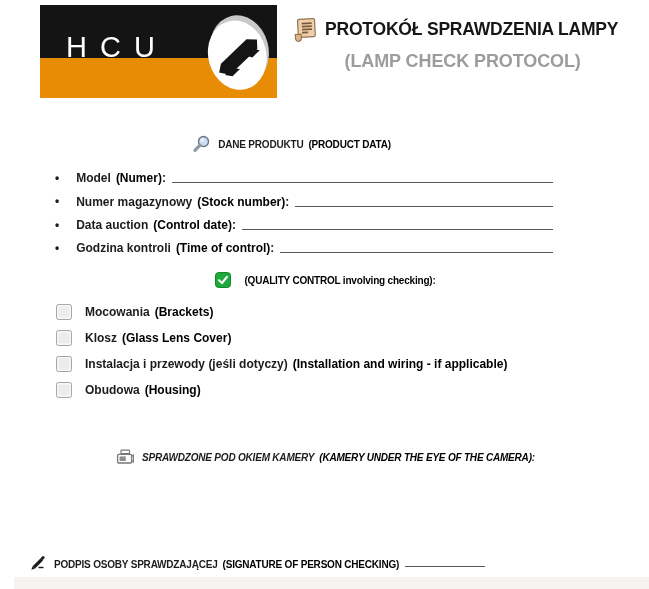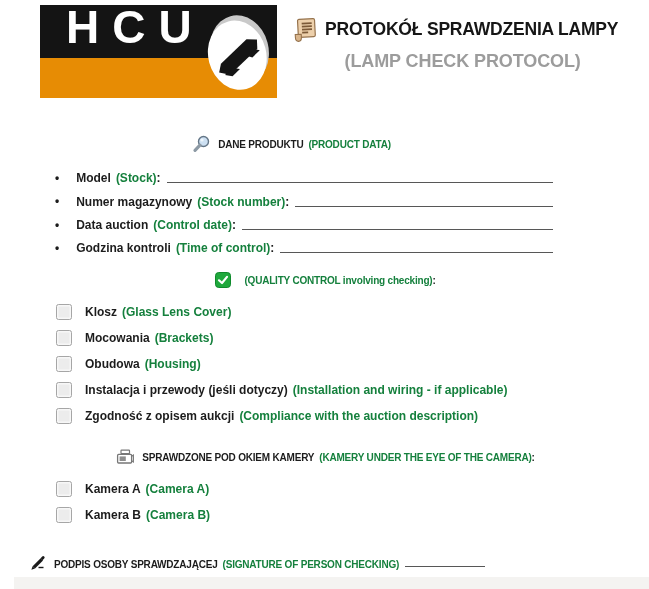--- a/index.html
+++ b/index.html
@@ -4,43 +4,43 @@
 <style>
   html,body{margin:0;padding:0;background:#fff;}
   .page{position:relative;width:649px;height:589px;background:#ffffff;overflow:hidden;
         font-family:"Liberation Sans",sans-serif;color:#1c1c1c;}
 
   
   .header{position:absolute;top:5px;left:40px;display:flex;}
   .logo{position:relative;width:237px;height:93px;flex:0 0 auto;}
   .logo-black{position:absolute;top:0;left:0;right:0;height:53px;background:#141414;}
   .logo-orange{position:absolute;top:53px;left:0;right:0;bottom:0;background:#E78C04;}
-  .logo-text{position:absolute;top:0;left:26px;color:#ffffff;font-weight:700;
-             font-size:46px;letter-spacing:13px;line-height:44px;}
+  .logo-text{position:absolute;top:20px;left:26px;color:#ffffff;font-weight:400;
+             font-size:29px;letter-spacing:13px;line-height:44px;}
   .logo-badge{position:absolute;top:9px;right:3px;}
 
   .title-block{margin-left:16px;padding-top:12px;}
   .title-row{display:flex;align-items:center;}
   .scroll-wrap{margin-right:8px;display:flex;transform:rotate(-3deg);}
   .doc-title{font-size:17.5px;font-weight:700;color:#161616;white-space:nowrap;letter-spacing:-0.2px;}
   .doc-subtitle{margin-top:9px;text-align:center;padding-left:14px;font-size:18px;
                 font-weight:700;color:#9c9c9c;letter-spacing:-0.1px;}
 
   
   .section{position:absolute;left:30px;}
   #sec-product{top:135px;right:96px;}
   #sec-quality{top:272px;right:28px;}
-  #sec-camera{top:449px;right:28px;}
+  #sec-camera{top:449px;right:28px;font-style:italic;}
   #sec-sign{top:554px;right:164px;}
 
   .shead{display:flex;align-items:center;font-size:10px;font-weight:700;
          letter-spacing:-0.2px;white-space:nowrap;justify-content:center;}
   .sicon{margin-right:8px;display:flex;flex:0 0 auto;}
   .pl{font-weight:700;color:#1c1c1c;white-space:pre;}
-  .en{font-weight:700;color:#15803d;white-space:pre;margin-left:5px;}
+  .en{font-weight:700;color:#000000;white-space:pre;margin-left:5px;}
   .colon{margin-left:0;}
 
   .fields{margin-top:9px;}
   .frow{display:flex;align-items:flex-end;height:23.3px;margin-left:25px;font-size:12px;}
   .bullet{font-weight:700;margin-right:17px;line-height:1.1;}
   .wline{flex:1 1 auto;border-bottom:1.4px solid #575757;margin-left:6px;margin-bottom:2px;min-width:40px;}
 
   .items{margin-top:11px;}
   .crow{display:flex;align-items:center;height:26px;margin-left:26px;font-size:12px;}
   .cbx{width:14px;height:14px;background:#ececec;border:1.5px solid #a6a6a6;border-radius:2.5px;
@@ -102,21 +102,21 @@
         </svg>
       </span>
       <span class="pl">DANE PRODUKTU</span>
       <span class="en">(PRODUCT DATA)</span>
     </div>
 
     <div class="fields">
       <div class="frow">
         <span class="bullet">•</span>
         <span class="pl">Model</span>
-        <span class="en">(Stock)</span>
+        <span class="en">(Numer)</span>
         <span class="pl colon">:</span>
         <span class="wline"></span>
       </div>
       <div class="frow">
         <span class="bullet">•</span>
         <span class="pl">Numer magazynowy</span>
         <span class="en">(Stock number)</span>
         <span class="pl colon">:</span>
         <span class="wline"></span>
       </div>
@@ -145,73 +145,56 @@
           <path d="M4 8.3 L7 11 L12 4.9" stroke="#ffffff" stroke-width="2.2" fill="none" stroke-linecap="round" stroke-linejoin="round"></path>
         </svg>
       </span>
       <span class="en">(QUALITY CONTROL involving checking)</span>
       <span class="pl colon">:</span>
     </div>
 
     <div class="items">
       <div class="crow">
         <span class="cbx"></span>
+        <span class="pl">Mocowania</span>
+        <span class="en">(Brackets)</span>
+      </div>
+      <div class="crow">
+        <span class="cbx"></span>
         <span class="pl">Klosz</span>
         <span class="en">(Glass Lens Cover)</span>
       </div>
       <div class="crow">
         <span class="cbx"></span>
-        <span class="pl">Mocowania</span>
-        <span class="en">(Brackets)</span>
+        <span class="pl">Instalacja i przewody (jeśli dotyczy)</span>
+        <span class="en">(Installation and wiring - if applicable)</span>
       </div>
       <div class="crow">
         <span class="cbx"></span>
         <span class="pl">Obudowa</span>
         <span class="en">(Housing)</span>
-      </div>
-      <div class="crow">
-        <span class="cbx"></span>
-        <span class="pl">Instalacja i przewody (jeśli dotyczy)</span>
-        <span class="en">(Installation and wiring - if applicable)</span>
-      </div>
-      <div class="crow">
-        <span class="cbx"></span>
-        <span class="pl">Zgodność z opisem aukcji</span>
-        <span class="en">(Compliance with the auction description)</span>
       </div>
     </div>
   </div>
 
   <div class="section" id="sec-camera">
     <div class="shead">
       <span class="sicon">
         <svg width="18" height="16" viewBox="0 0 18 16">
           <rect x="5" y="1.2" width="8.5" height="3.4" rx="0.6" fill="none" stroke="#777777" stroke-width="1.2"></rect>
           <rect x="1.6" y="5.4" width="14" height="8.6" rx="1" fill="none" stroke="#777777" stroke-width="1.3"></rect>
           <rect x="3.6" y="7.4" width="6.2" height="4.6" fill="#8d8d8d"></rect>
           <path d="M15.6 7.2 L17.4 6 L17.4 13 L15.6 11.8" fill="none" stroke="#777777" stroke-width="1.1"></path>
         </svg>
       </span>
       <span class="pl">SPRAWDZONE POD OKIEM KAMERY</span>
       <span class="en">(KAMERY UNDER THE EYE OF THE CAMERA)</span>
       <span class="pl colon">:</span>
     </div>
 
-    <div class="items">
-      <div class="crow">
-        <span class="cbx"></span>
-        <span class="pl">Kamera A</span>
-        <span class="en">(Camera A)</span>
-      </div>
-      <div class="crow">
-        <span class="cbx"></span>
-        <span class="pl">Kamera B</span>
-        <span class="en">(Camera B)</span>
-      </div>
-    </div>
   </div>
 
   <div class="section" id="sec-sign">
     <div class="shead sig-row">
       <span class="sicon">
         <svg width="16" height="16" viewBox="0 0 16 16">
           <path d="M2.6 12.2 L10.6 4.2 L13 6.6 L5 14.6 Z" fill="#1a1a1a"></path>
           <path d="M10.6 4.2 l1.6 -1.6 q1 -1 2 0 q1 1 0 2 l-1.6 1.6 z" fill="#1a1a1a"></path>
           <path d="M2.6 12.2 L1.4 15.8 L5 14.6 Z" fill="#1a1a1a"></path>
           <path d="M8.5 13.5 l5 0" stroke="#1a1a1a" stroke-width="1.4"></path>

